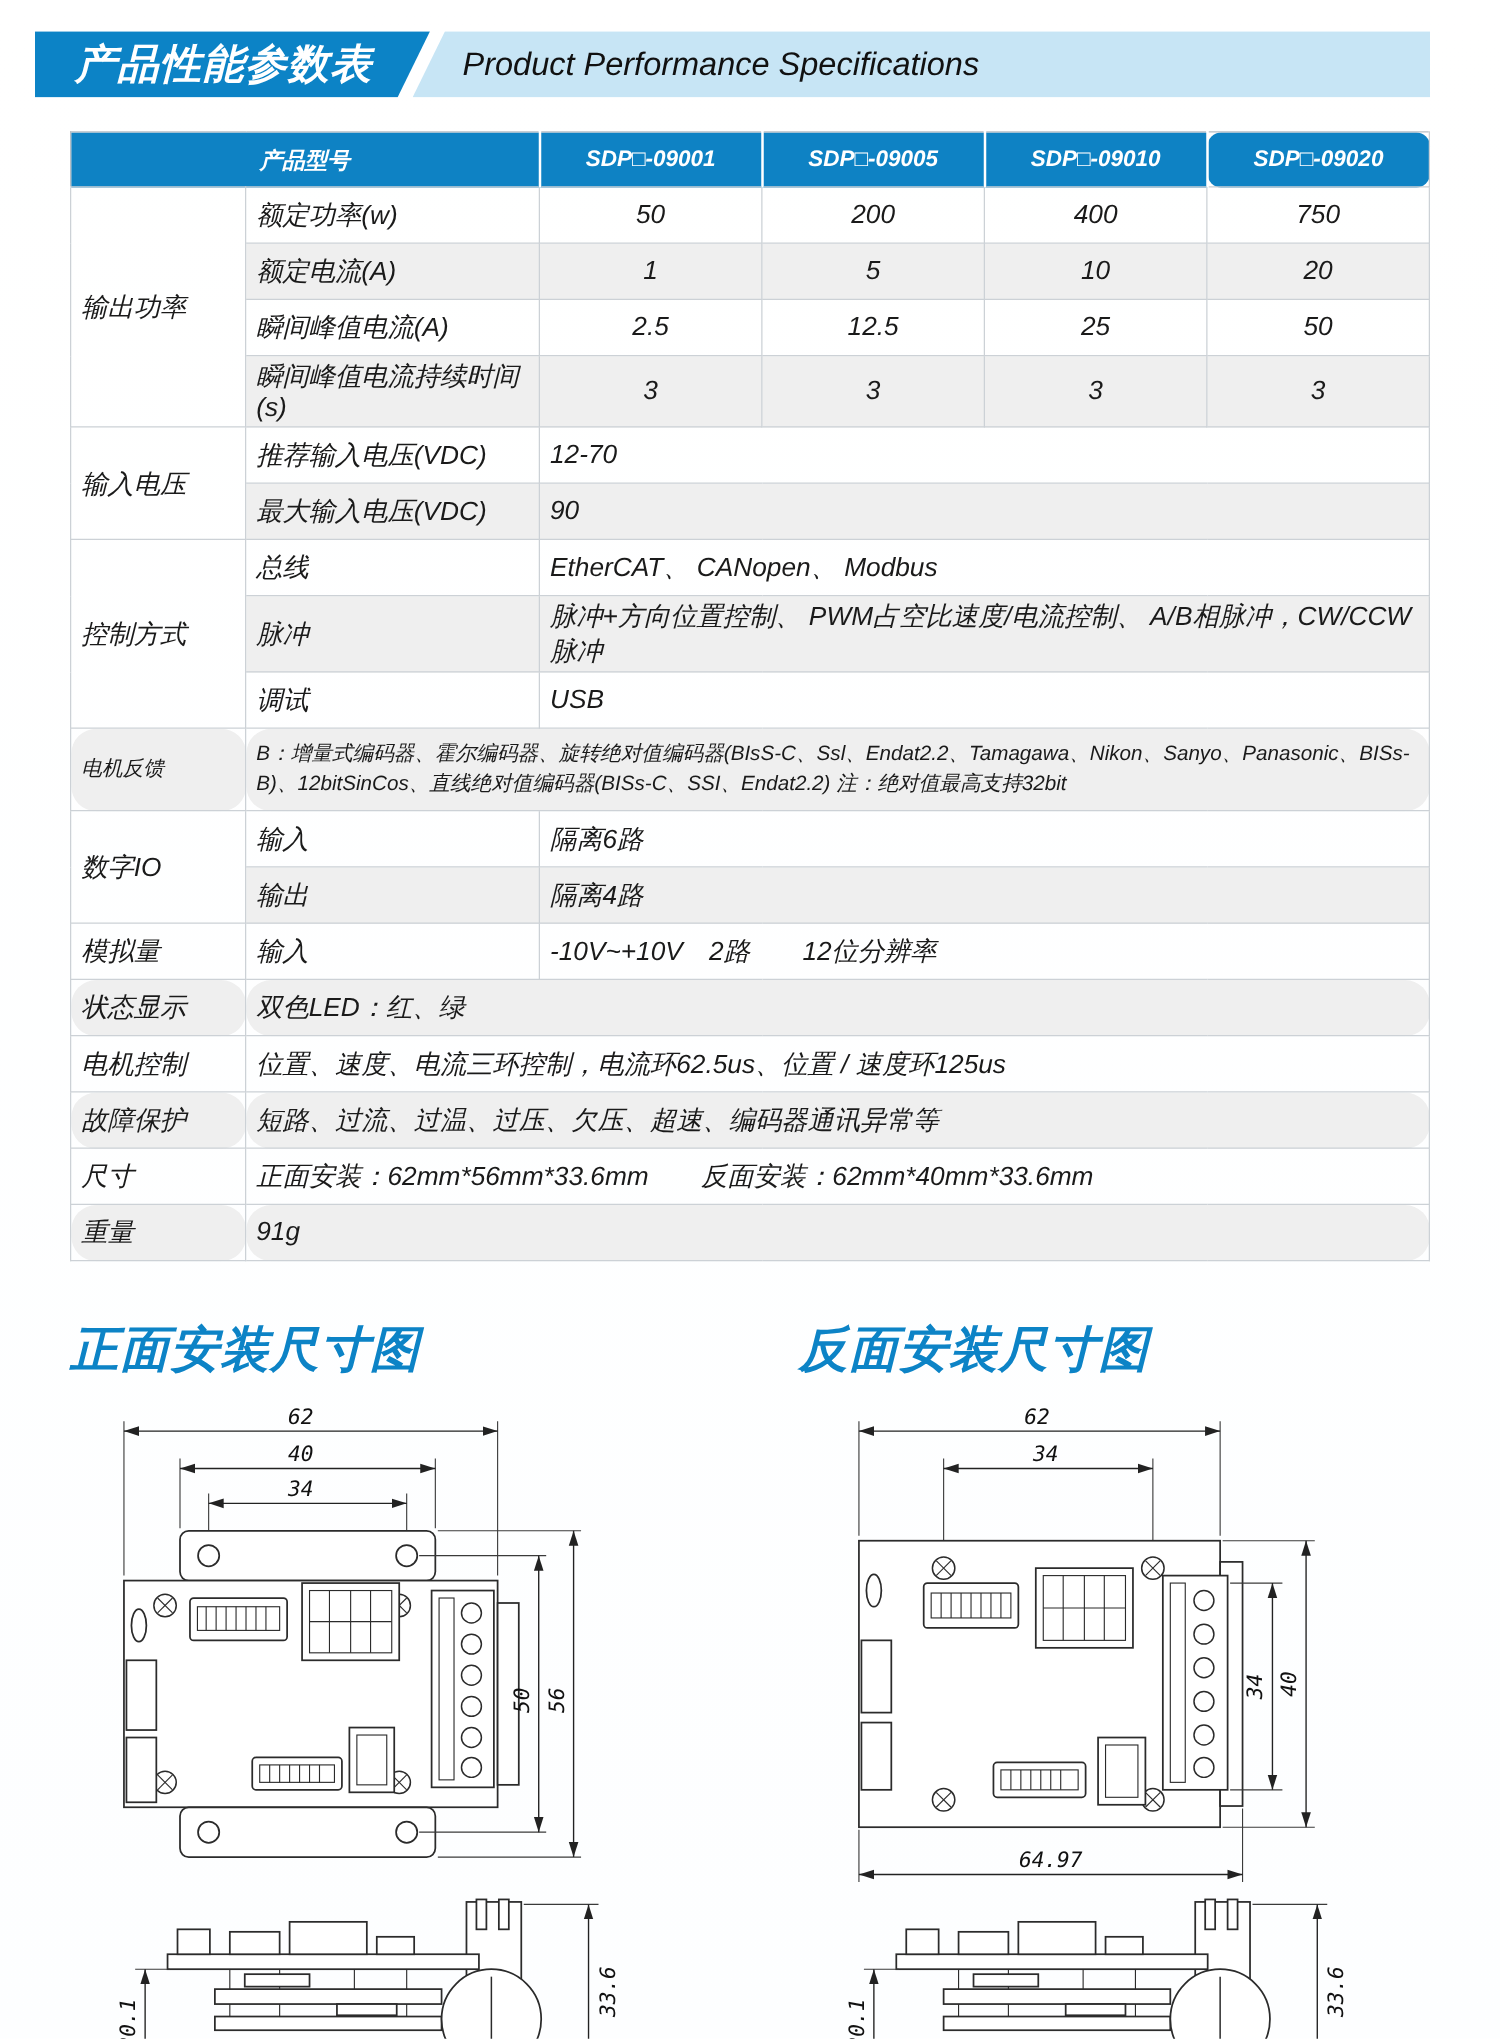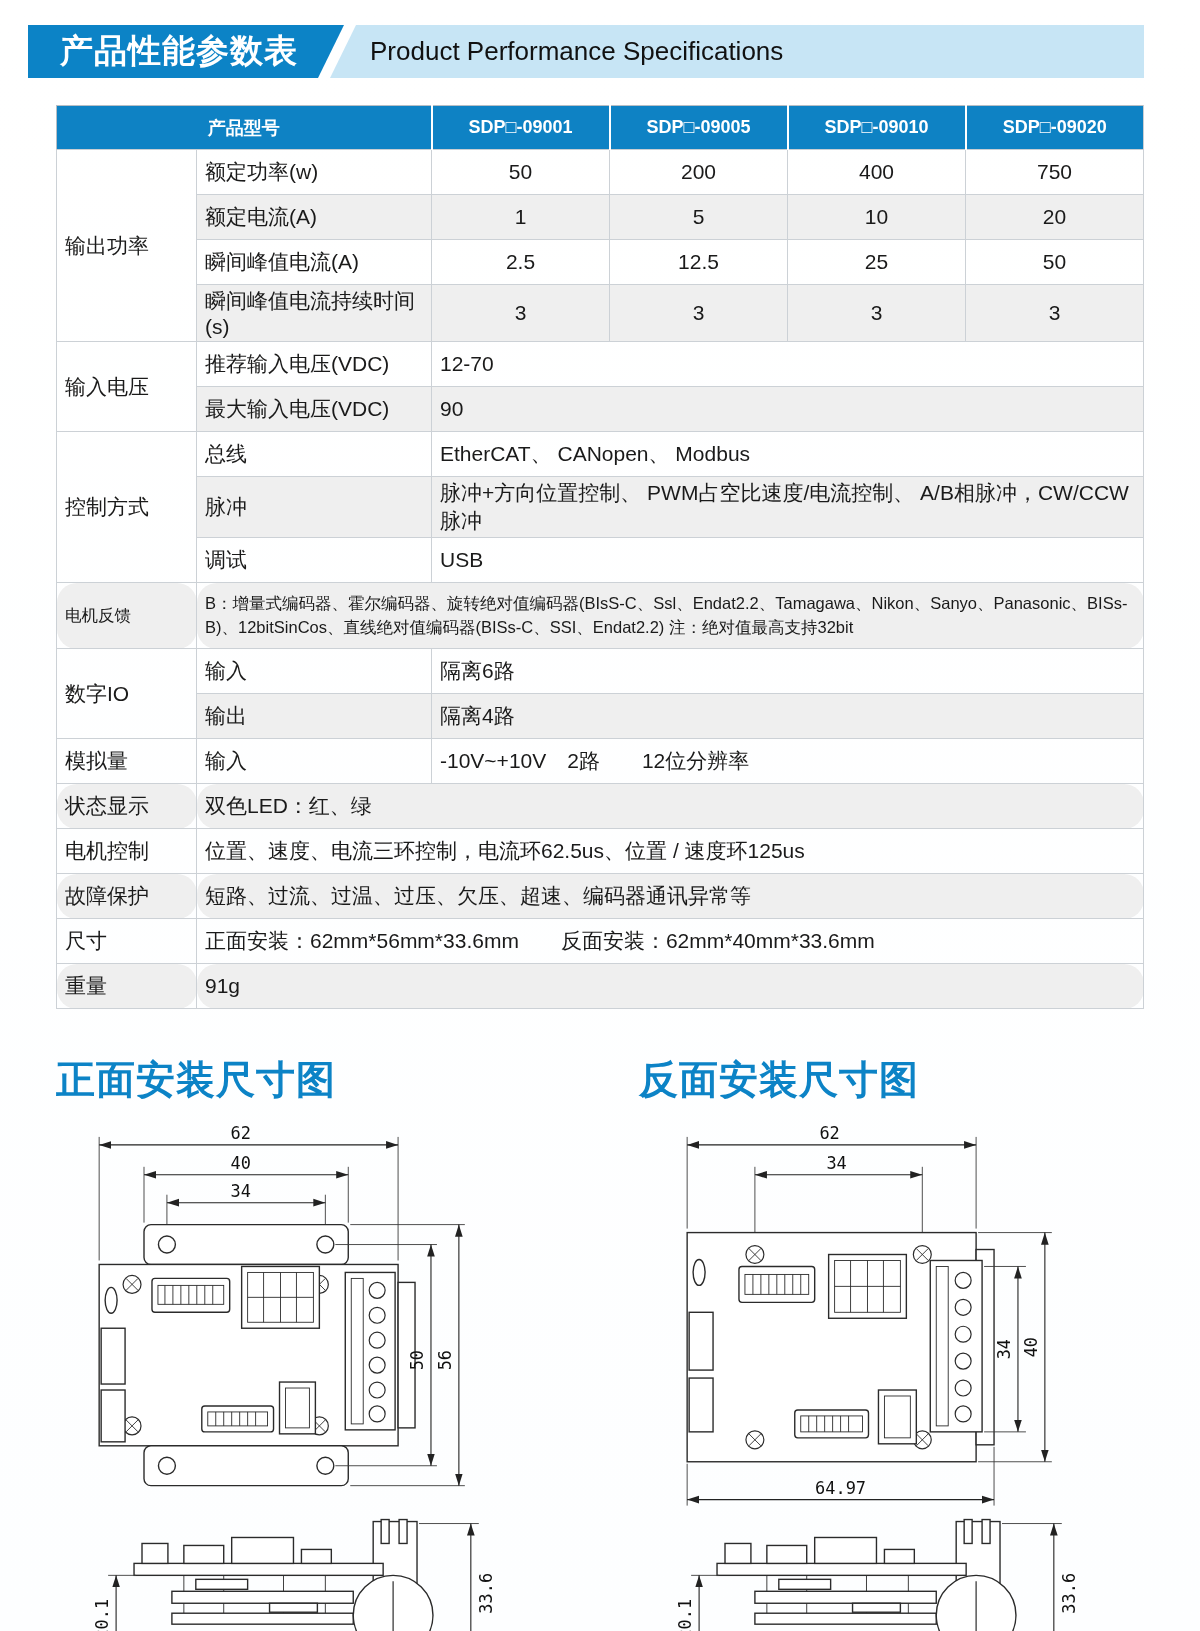--- a/index.html
+++ b/index.html
@@ -2,21 +2,21 @@
 <html><head>
 <meta charset="utf-8">
 <style>
   * { margin:0; padding:0; box-sizing:border-box; }
   html,body { background:#ffffff; }
   body {
     width:1200px; height:1631px;
     font-family:"Liberation Sans","DejaVu Sans",sans-serif;
     color:#1a1a1a; overflow:hidden;
   }
-  .page { width:1200px; height:1631px; padding:25px 50px 10px 56px; background:linear-gradient(180deg,#ffffff 0%,#fdfeff 100%); }
+  .page { width:1200px; height:1631px; padding:25px 50px 10px 56px; background:linear-gradient(180deg,#ffffff 0%,#fdfeff 100%);font-style:italic; }
 
   
   .banner { display:flex; height:53px; margin-left:-28px; margin-right:6px; }
   .banner-left {
     background:#0c83c6; color:#fff; font-weight:bold; font-size:33px;
     display:flex; align-items:center; padding:0 46px 0 32px; letter-spacing:1px;
     clip-path:polygon(0 0,100% 0,calc(100% - 26px) 100%,0 100%);
   }
   .banner-right {
     background:#c7e5f5; flex:1; display:flex; align-items:center;
@@ -26,21 +26,21 @@
 
   
   table.spec { border-collapse:collapse; table-layout:fixed; width:1087px; margin-top:27px; }
   table.spec col.c1 { width:140px; }
   table.spec col.c2 { width:235px; }
   table.spec col.cv { width:178px; }
   table.spec th {
     background:#0e82c4; color:#fff; font-size:18px; font-weight:bold;
     height:44px; border-right:2px solid #fff; border-bottom:1px solid #c9ced3;
   }
-  table.spec th:last-child { border-right:1px solid #c9ced3; }
+  table.spec th:last-child { border-right:1px solid #c9ced3;border-radius:11px; }
   table.spec td {
     border:1px solid #ccd1d6; font-size:21px; height:45px;
     padding:2px 8px; background:transparent; vertical-align:middle;
   }
   tr.stripe { background:#efefef; }
   td.g { font-size:18px; }
   td.l { padding-left:14px; }
   td.c { text-align:center; }
   td.v { padding-left:17px; }
   tr.tall td { height:66px; font-size:16.5px; line-height:1.45; }

